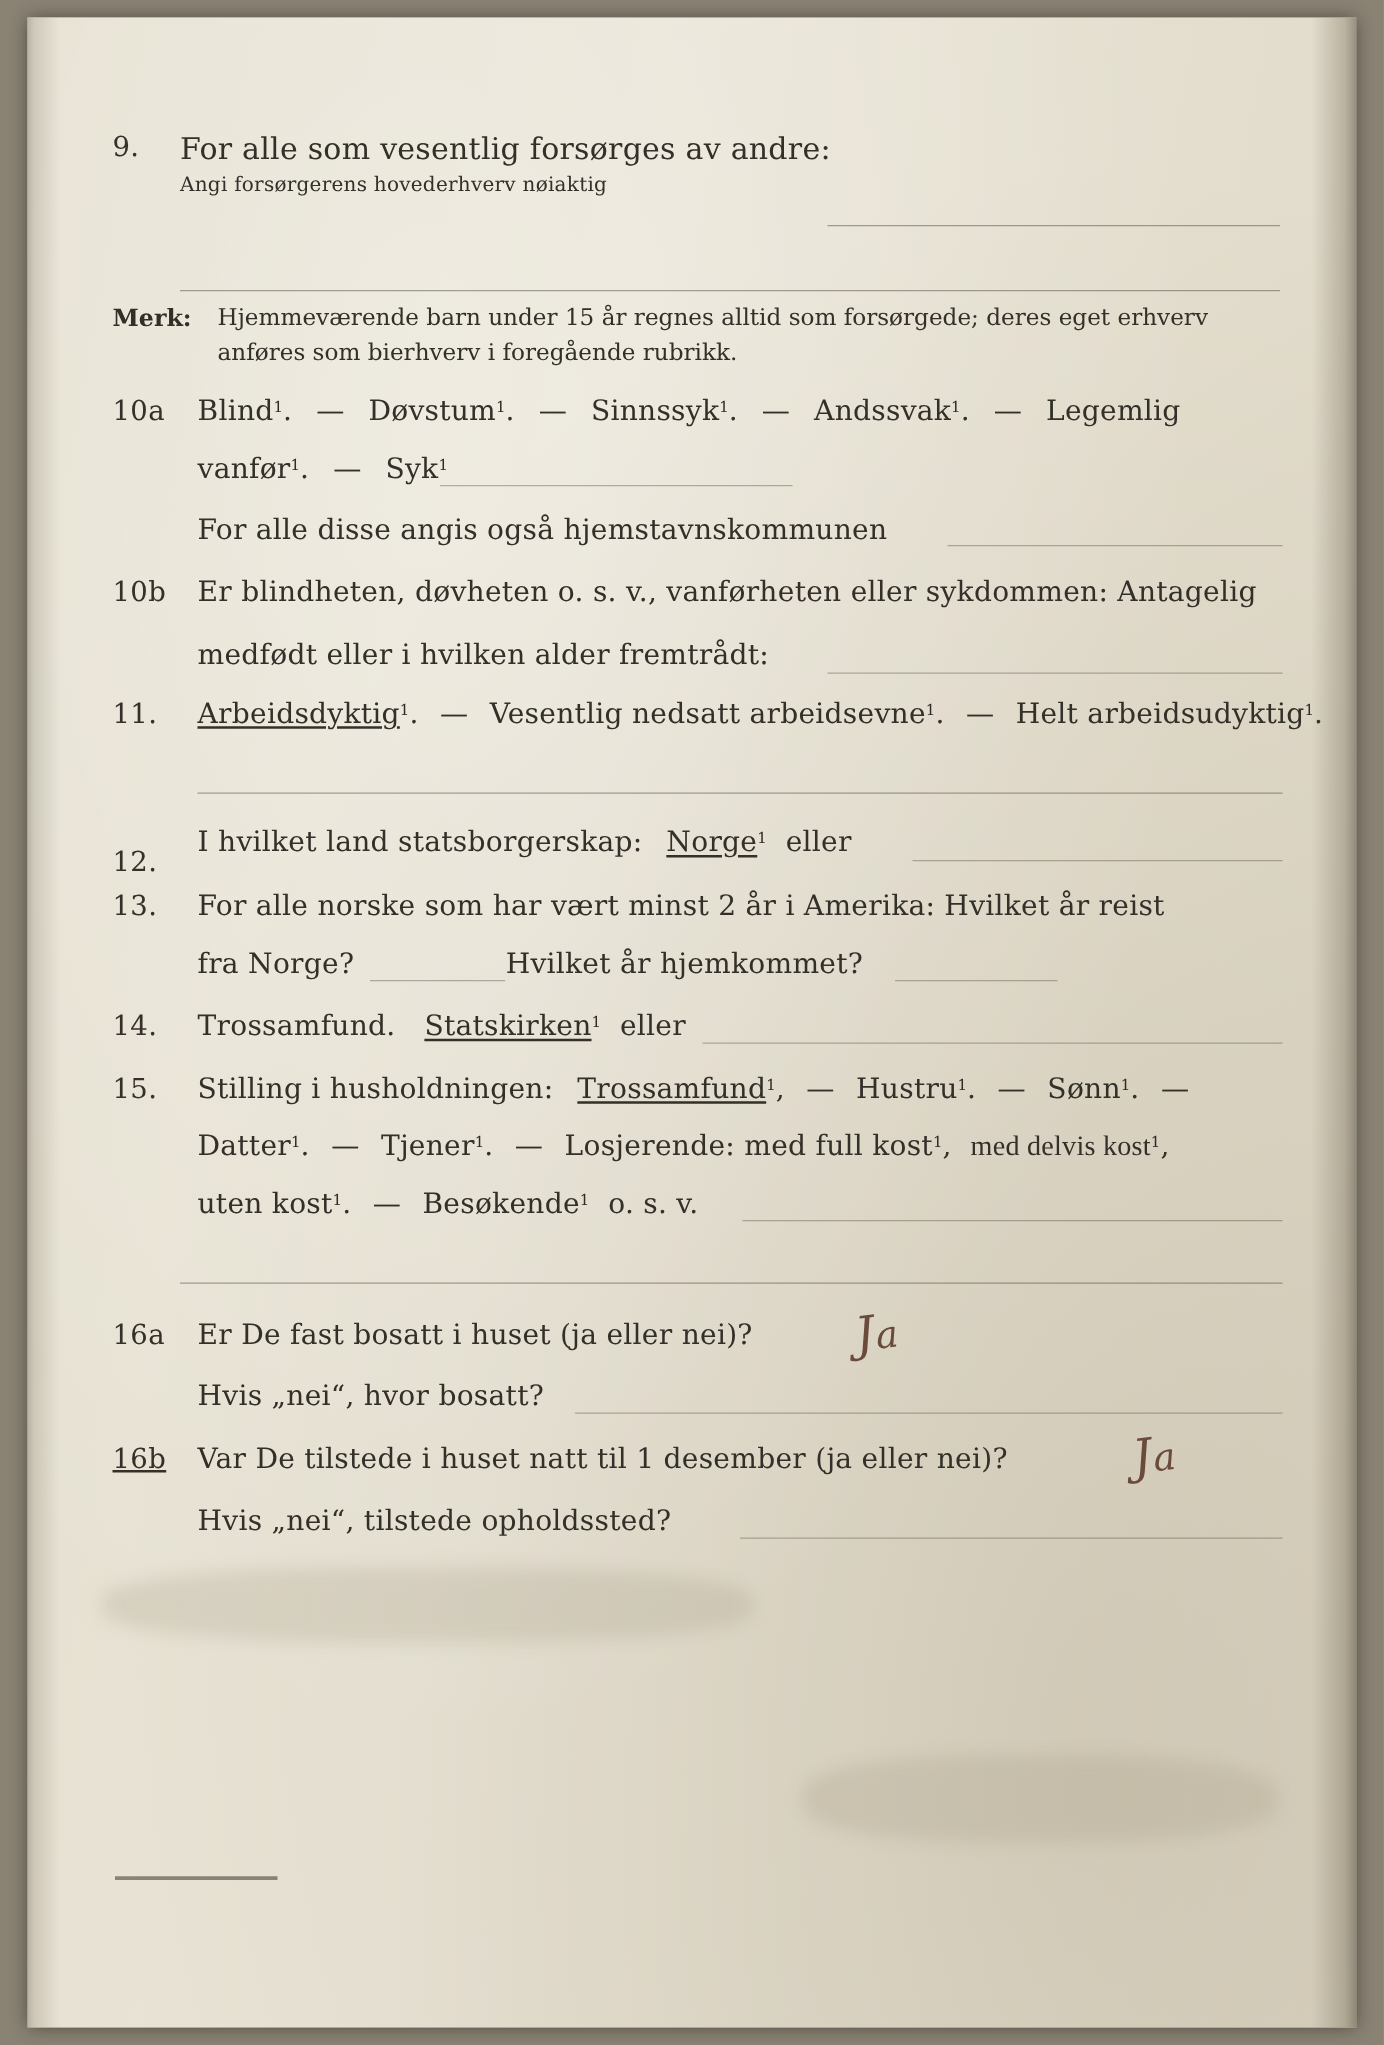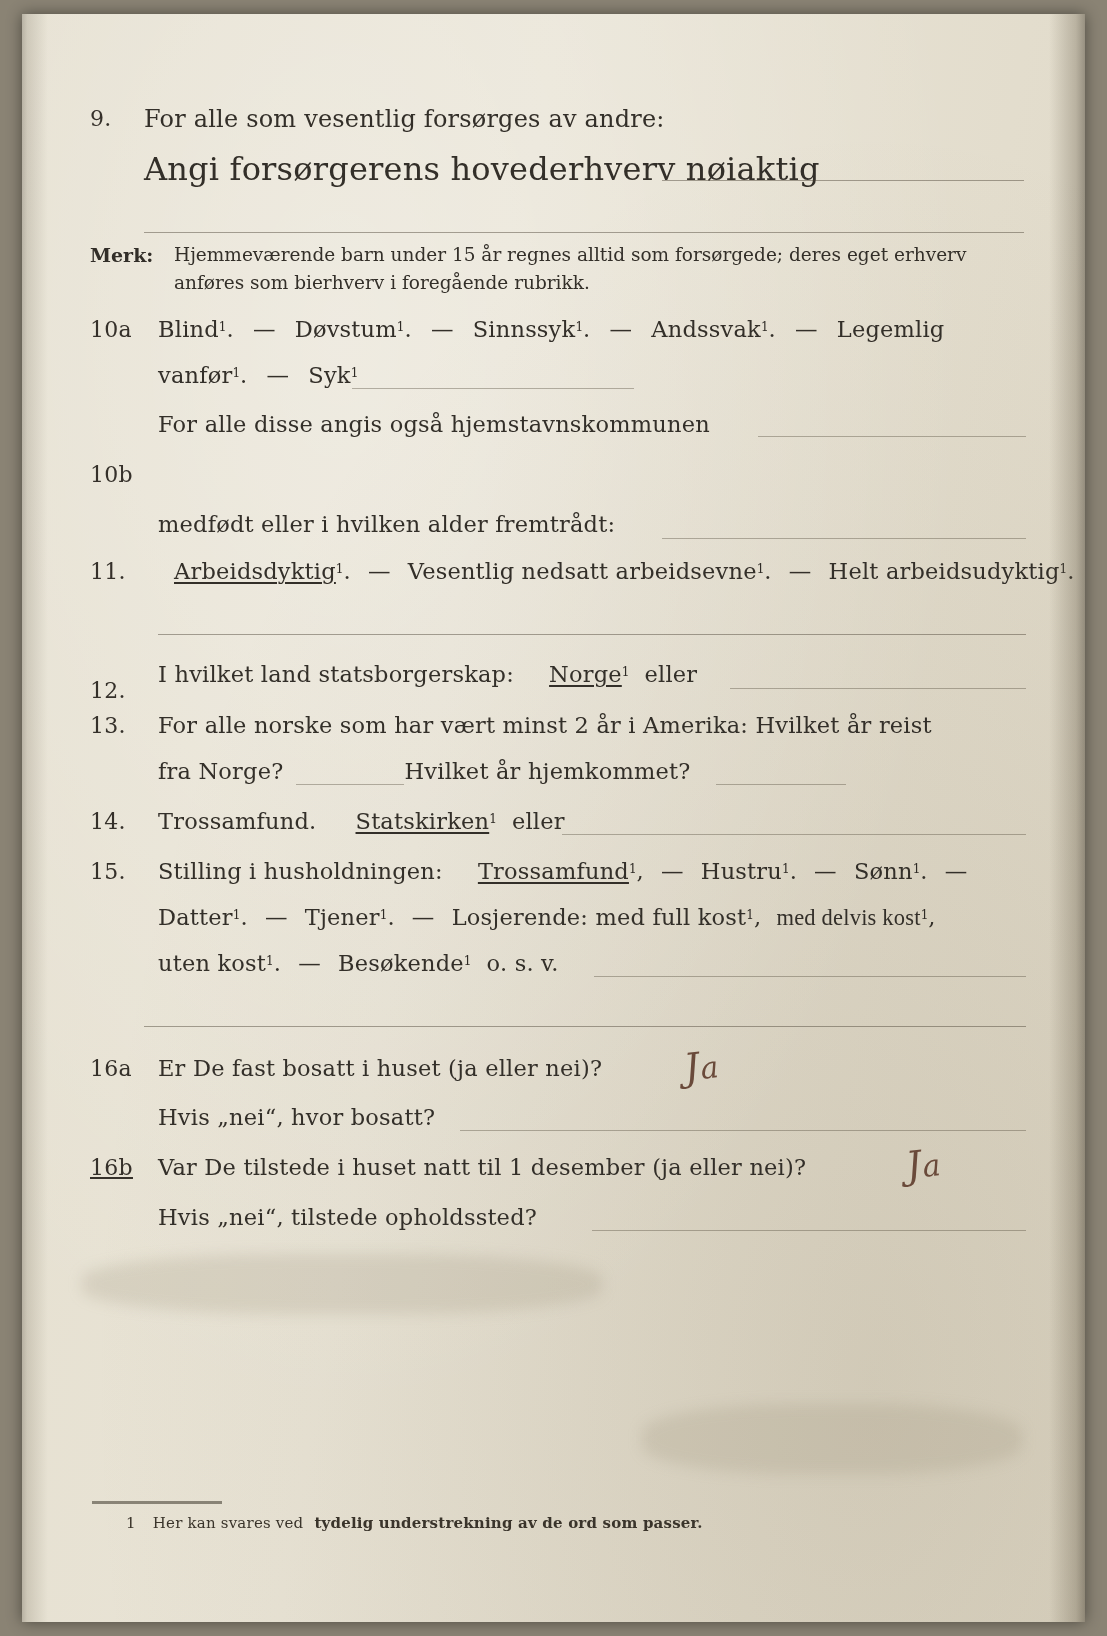--- a/index.html
+++ b/index.html
@@ -67,21 +67,20 @@
     white-space: nowrap;
   }
   .sup {
     font-size: 12px;
     vertical-align: super;
   }
   .ul {
     text-decoration: underline;
     text-underline-offset: 3px;
     text-decoration-thickness: 1.5px;
-    margin-left: 16px;
   }
   .bold { font-weight: bold; }
 
   
   .line {
     position: absolute;
     height: 0;
     border-bottom: 1.4px solid rgba(70,62,48,0.45);
   }
   .line.thin {
@@ -137,21 +136,21 @@
 <div class="page">
   <div class="paper-tint"></div>
 
   <div class="smear" style="left:60px; top:1240px; width:520px; height:60px;"></div>
   <div class="smear" style="left:620px; top:1390px; width:380px; height:70px;"></div>
 
   <div class="content">
 
     <div class="num" style="left:68px; top:92px;">9.</div>
     <div class="txt" style="left:122px; top:91px; font-size:24px;">For alle som vesentlig forsørges av andre:</div>
-    <div class="txt" style="left:122px; top:136px; font-size:32px;">Angi forsørgerens hovederhverv nøiaktig</div>
+    <div class="txt" style="left:122px; top:124px; font-size:16px;">Angi forsørgerens hovederhverv nøiaktig</div>
     <div class="line" style="left:640px; top:166px; width:362px;"></div>
     <div class="line" style="left:122px; top:218px; width:880px;"></div>
 
     <div class="merk-label" style="left:68px; top:230px;">Merk:</div>
     <div class="merk-body" style="left:152px; top:230px;">Hjemmeværende barn under 15 år regnes alltid som forsørgede; deres eget erhverv</div>
     <div class="merk-body" style="left:152px; top:258px;">anføres som bierhverv i foregående rubrikk.</div>
 
     <div class="num" style="left:68px; top:303px;">10a</div>
     <div style="position:absolute; left:136px; top:302px; white-space:nowrap;">
       <span class="txt" style="position:static;">Blind</span><span class="sup">1</span><span class="txt" style="position:static;">.</span>
@@ -167,20 +166,21 @@
     <div style="position:absolute; left:136px; top:348px; white-space:nowrap;">
       <span class="txt" style="position:static;">vanfør</span><span class="sup">1</span><span class="txt" style="position:static;">.</span>
       <span class="txt" style="position:static; padding:0 14px;">—</span>
       <span class="txt" style="position:static;">Syk</span><span class="sup">1</span>
     </div>
     <div class="line thin" style="left:330px; top:374px; width:282px;"></div>
     <div class="txt" style="left:136px; top:397px;">For alle disse angis også hjemstavnskommunen</div>
     <div class="line thin" style="left:736px; top:422px; width:268px;"></div>
 
     <div class="num" style="left:68px; top:448px;">10b</div>
+    <div class="txt" style="left:136px; top:447px;">Er blindheten, døvheten o. s. v., vanførheten eller sykdommen: Antagelig</div>
     <div style="position:absolute; left:136px; top:497px; white-space:nowrap;">
       <span class="txt" style="position:static;">medfødt eller i hvilken alder fremtrådt:</span>
     </div>
     <div class="line thin" style="left:640px; top:524px; width:364px;"></div>
 
     <div class="num" style="left:68px; top:545px;">11.</div>
     <div style="position:absolute; left:136px; top:544px; white-space:nowrap;">
       <span class="txt ul" style="position:static;">Arbeidsdyktig</span><span class="sup">1</span><span class="txt" style="position:static;">.</span>
       <span class="txt" style="position:static; padding:0 12px;">—</span>
       <span class="txt" style="position:static;">Vesentlig nedsatt arbeidsevne</span><span class="sup">1</span><span class="txt" style="position:static;">.</span>
@@ -247,23 +247,18 @@
     <div class="txt" style="left:136px; top:1090px;">Hvis „nei“, hvor bosatt?</div>
     <div class="line thin" style="left:438px; top:1116px; width:566px;"></div>
 
     <div class="num" style="left:68px; top:1141px;text-decoration:underline;">16b</div>
     <div class="txt" style="left:136px; top:1140px;">Var De tilstede i huset natt til 1 desember (ja eller nei)?</div>
     <div class="hand" style="left:884px; top:1128px;">Ja</div>
     <div class="txt" style="left:136px; top:1190px;">Hvis „nei“, tilstede opholdssted?</div>
     <div class="line thin" style="left:570px; top:1216px; width:434px;"></div>
 
     <div class="rule" style="left:70px; top:1487px; width:130px; border-bottom-width:3px;"></div>
-    <div style="position:absolute; left:104px; top:1499px; white-space:nowrap;">
-      <span class="footnote" style="position:static;">1</span>
-      <span class="footnote" style="position:static; padding-left:12px;">Her kan svares ved</span>
-      <span class="footnote bold" style="position:static; padding-left:6px; font-weight:bold;">tydelig understrekning av de ord som passer.</span>
-    </div>
 
   </div>
 
   <div class="edge-shadow"></div>
   <div class="edge-shadow-left"></div>
 </div>
 
 </body></html>

